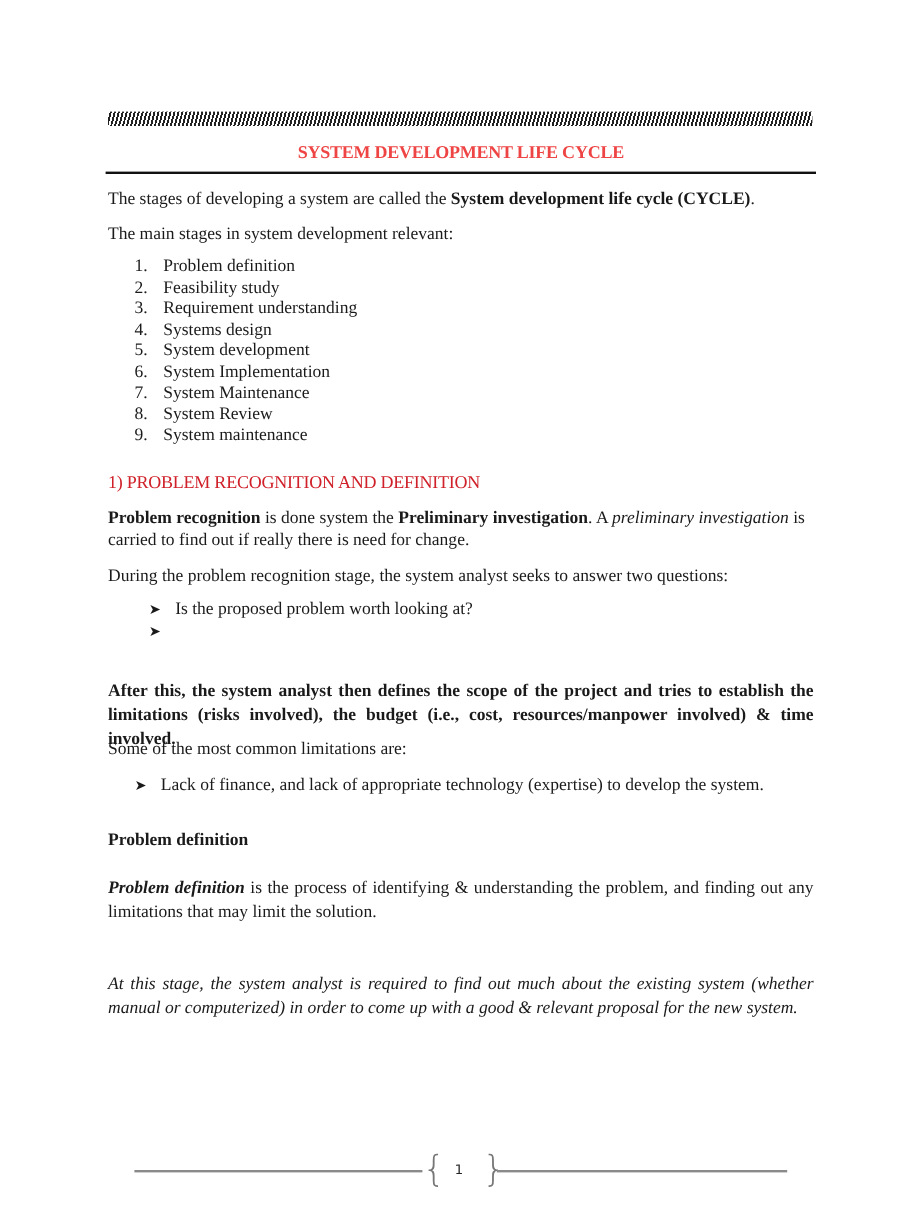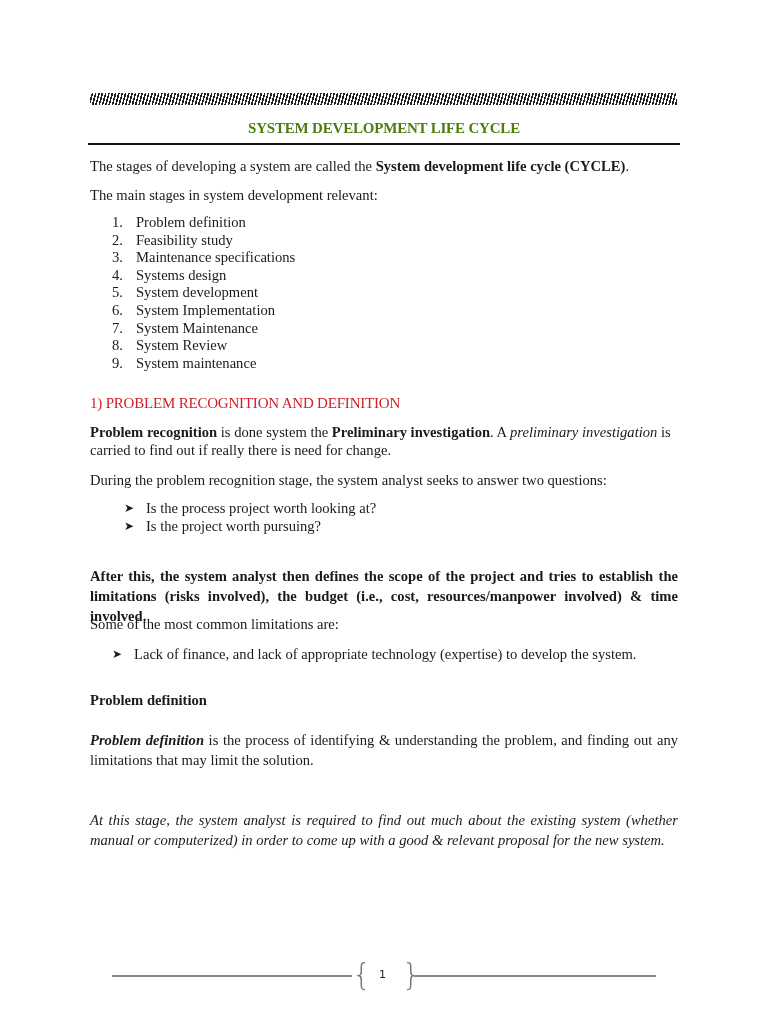--- a/index.html
+++ b/index.html
@@ -7,21 +7,21 @@
       width: 768px; height: 1024px; position: relative; overflow: hidden;
       font-family: "Liberation Serif", "DejaVu Serif", serif;
       color: #1a1a1a; font-size: 14.6px;
     }
     .slashes {
       position: absolute; left: 90px; top: 93px; width: 587px; height: 12px;
       background: repeating-linear-gradient(105deg, transparent 0px, transparent 1.6px, #222 1.6px, #222 3.2px);
     }
     .title {
       position: absolute; left: 88px; width: 592px; top: 120px;
-      text-align: center; color: #4d7c0f; font-weight: bold; font-size: 15px;
+      text-align: center; color: #ef4444; font-weight: bold; font-size: 15px;
       letter-spacing: -0.2px;
     }
     .title-rule {
       position: absolute; left: 88px; width: 592px; top: 143px; height: 2px; background: #111;
     }
     .p { position: absolute; left: 90px; width: 588px; line-height: 18px; margin: 0; }
     .just { text-align: justify; text-align-last: left; }
     .list { position: absolute; left: 112px; top: 214px; margin: 0; padding: 0; list-style: none; line-height: 17.6px; }
     .list li { display: flex; }
     .list .num { width: 24px; display: inline-block; }
@@ -53,21 +53,21 @@
   <li>
       <span class="num">1.</span>
       <span>Problem definition</span>
     </li>
   <li>
       <span class="num">2.</span>
       <span>Feasibility study</span>
     </li>
   <li>
       <span class="num">3.</span>
-      <span>Maintenance specifications</span>
+      <span>Requirement understanding</span>
     </li>
   <li>
       <span class="num">4.</span>
       <span>Systems design</span>
     </li>
   <li>
       <span class="num">5.</span>
       <span>System development</span>
     </li>
   <li>
@@ -90,25 +90,24 @@
 
 <div class="h-red">1)  PROBLEM RECOGNITION AND DEFINITION</div>
 
 <p class="p" style="top:423px"><b>Problem recognition</b><span> is done system the </span><b>Preliminary investigation</b><span>.  A </span><i>preliminary investigation</i><span> is carried to find out if really there is need for change.</span></p>
 
 <p class="p" style="top:471px">During the problem recognition stage, the system analyst seeks to answer two questions:</p>
 
 <ul class="bullets" style="top:499px">
   <li>
       <span class="arrow">➤</span>
-      <span>Is the process project worth looking at?</span>
+      <span>Is the proposed problem worth looking at?</span>
     </li>
   <li>
       <span class="arrow">➤</span>
-      <span>Is the project worth pursuing?</span>
     </li>
 </ul>
 
 <p class="p just" style="top:566px; line-height:20px;font-weight:bold;">After this, the system analyst then defines the scope of the project and tries to establish the limitations (risks involved), the budget (i.e., cost, resources/manpower involved) &amp; time involved.</p>
 
 <p class="p" style="top:615px">Some of the most common limitations are:</p>
 
 <ul class="bullets" style="top:645px; left:112px;">
   <li>
       <span class="arrow">➤</span>

